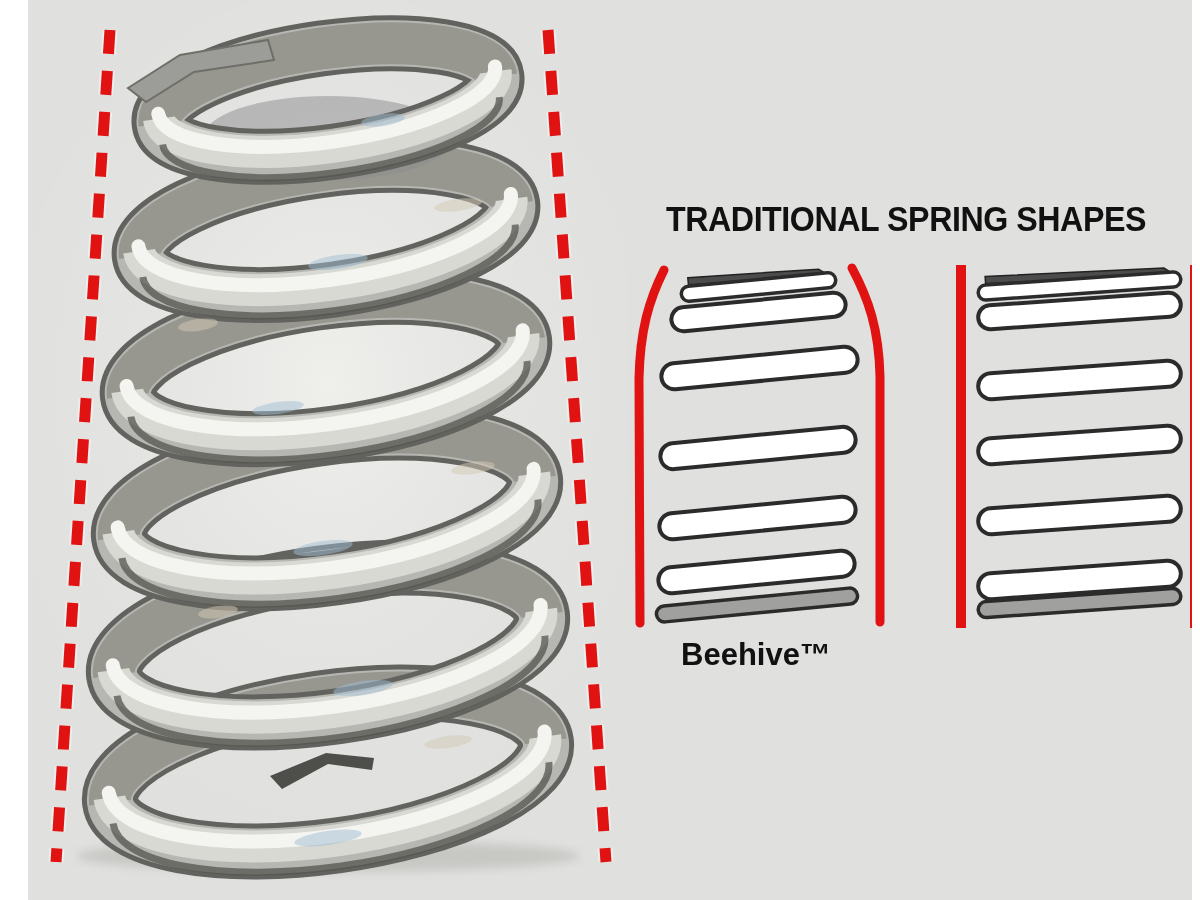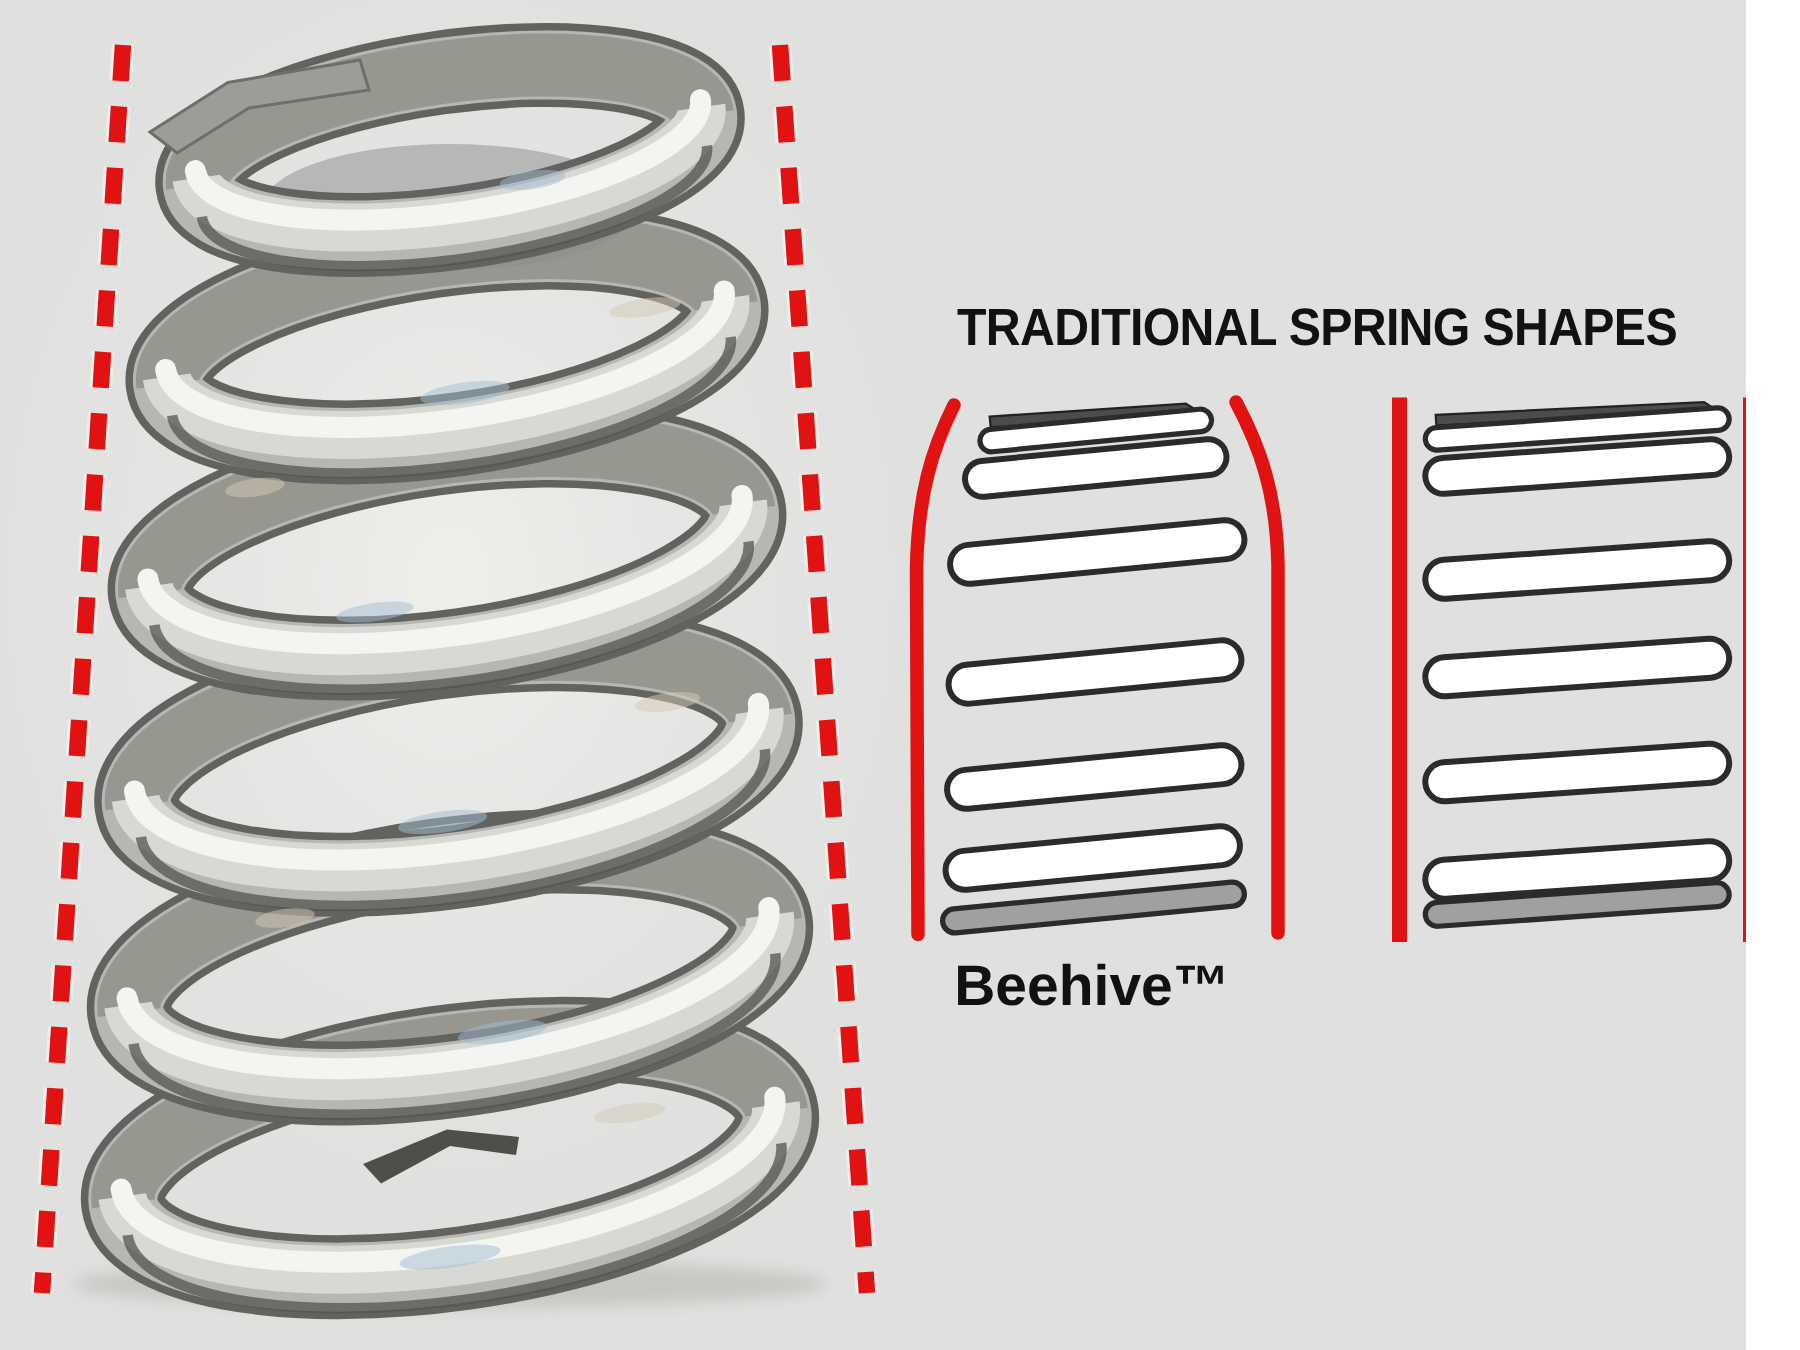--- a/index.html
+++ b/index.html
@@ -1,35 +1,36 @@
 <!DOCTYPE html>
 <html style="--background: #e0e0df; --accent-red: #e11312; --coil-outline: #2b2b2b; --coil-fill: #ffffff; --coil-gray: #a0a09e; --text: #111111;"><head>
 <meta charset="utf-8">
 <style>
   html,body{margin:0;padding:0;}
   body{font-family:"Liberation Sans", sans-serif; background:#ffffff;}
   .stage{
     position:relative; width:1164px; height:900px; overflow:hidden;
     background:var(--background,#e0e0df);
+    margin-left:28px;
   }
   svg{display:block;}
   .photo-layer{position:absolute; left:0; top:0;}
   .right-panel{position:absolute; left:600px; top:0; width:600px; height:900px;}
   .diagram-title{
     position:absolute; left:0; top:199px; width:556px;
     text-align:center; font-size:35px; font-weight:bold; color:var(--text,#111);
     letter-spacing:-0.5px; transform:scaleX(.92); transform-origin:50% 50%;
     white-space:nowrap;
   }
   .schem{position:absolute; top:255px; width:260px; height:380px;}
   .schem.beehive{left:0;}
   .schem.cyl{left:320px;}
   .shape-label{
     position:absolute; top:637px; text-align:center;
-    font-size:38px; font-weight:bold; color:var(--text,#111); white-space:nowrap;
+    font-size:31px; font-weight:bold; color:var(--text,#111); white-space:nowrap;
   }
   .shape-label.beehive{left:0; width:256px;}
   .shape-label.cyl{left:320px; width:260px;}
   
   .schem-red{fill:none; stroke:var(--accent-red,#e11312); stroke-width:9; stroke-linecap:round;}
   .schem.cyl .schem-red{stroke-width:10; stroke-linecap:butt;}
   .schem-coil{fill:var(--coil-fill,#fff); stroke:var(--coil-outline,#2b2b2b); stroke-width:4;}
   .schem-coil.top{stroke-width:3.5;}
   .schem-coil.gray{fill:var(--coil-gray,#a0a09e); stroke-width:3.5;}
   .schem-wedge{fill:#4c4c4c; stroke:#222222; stroke-width:1.5;}

